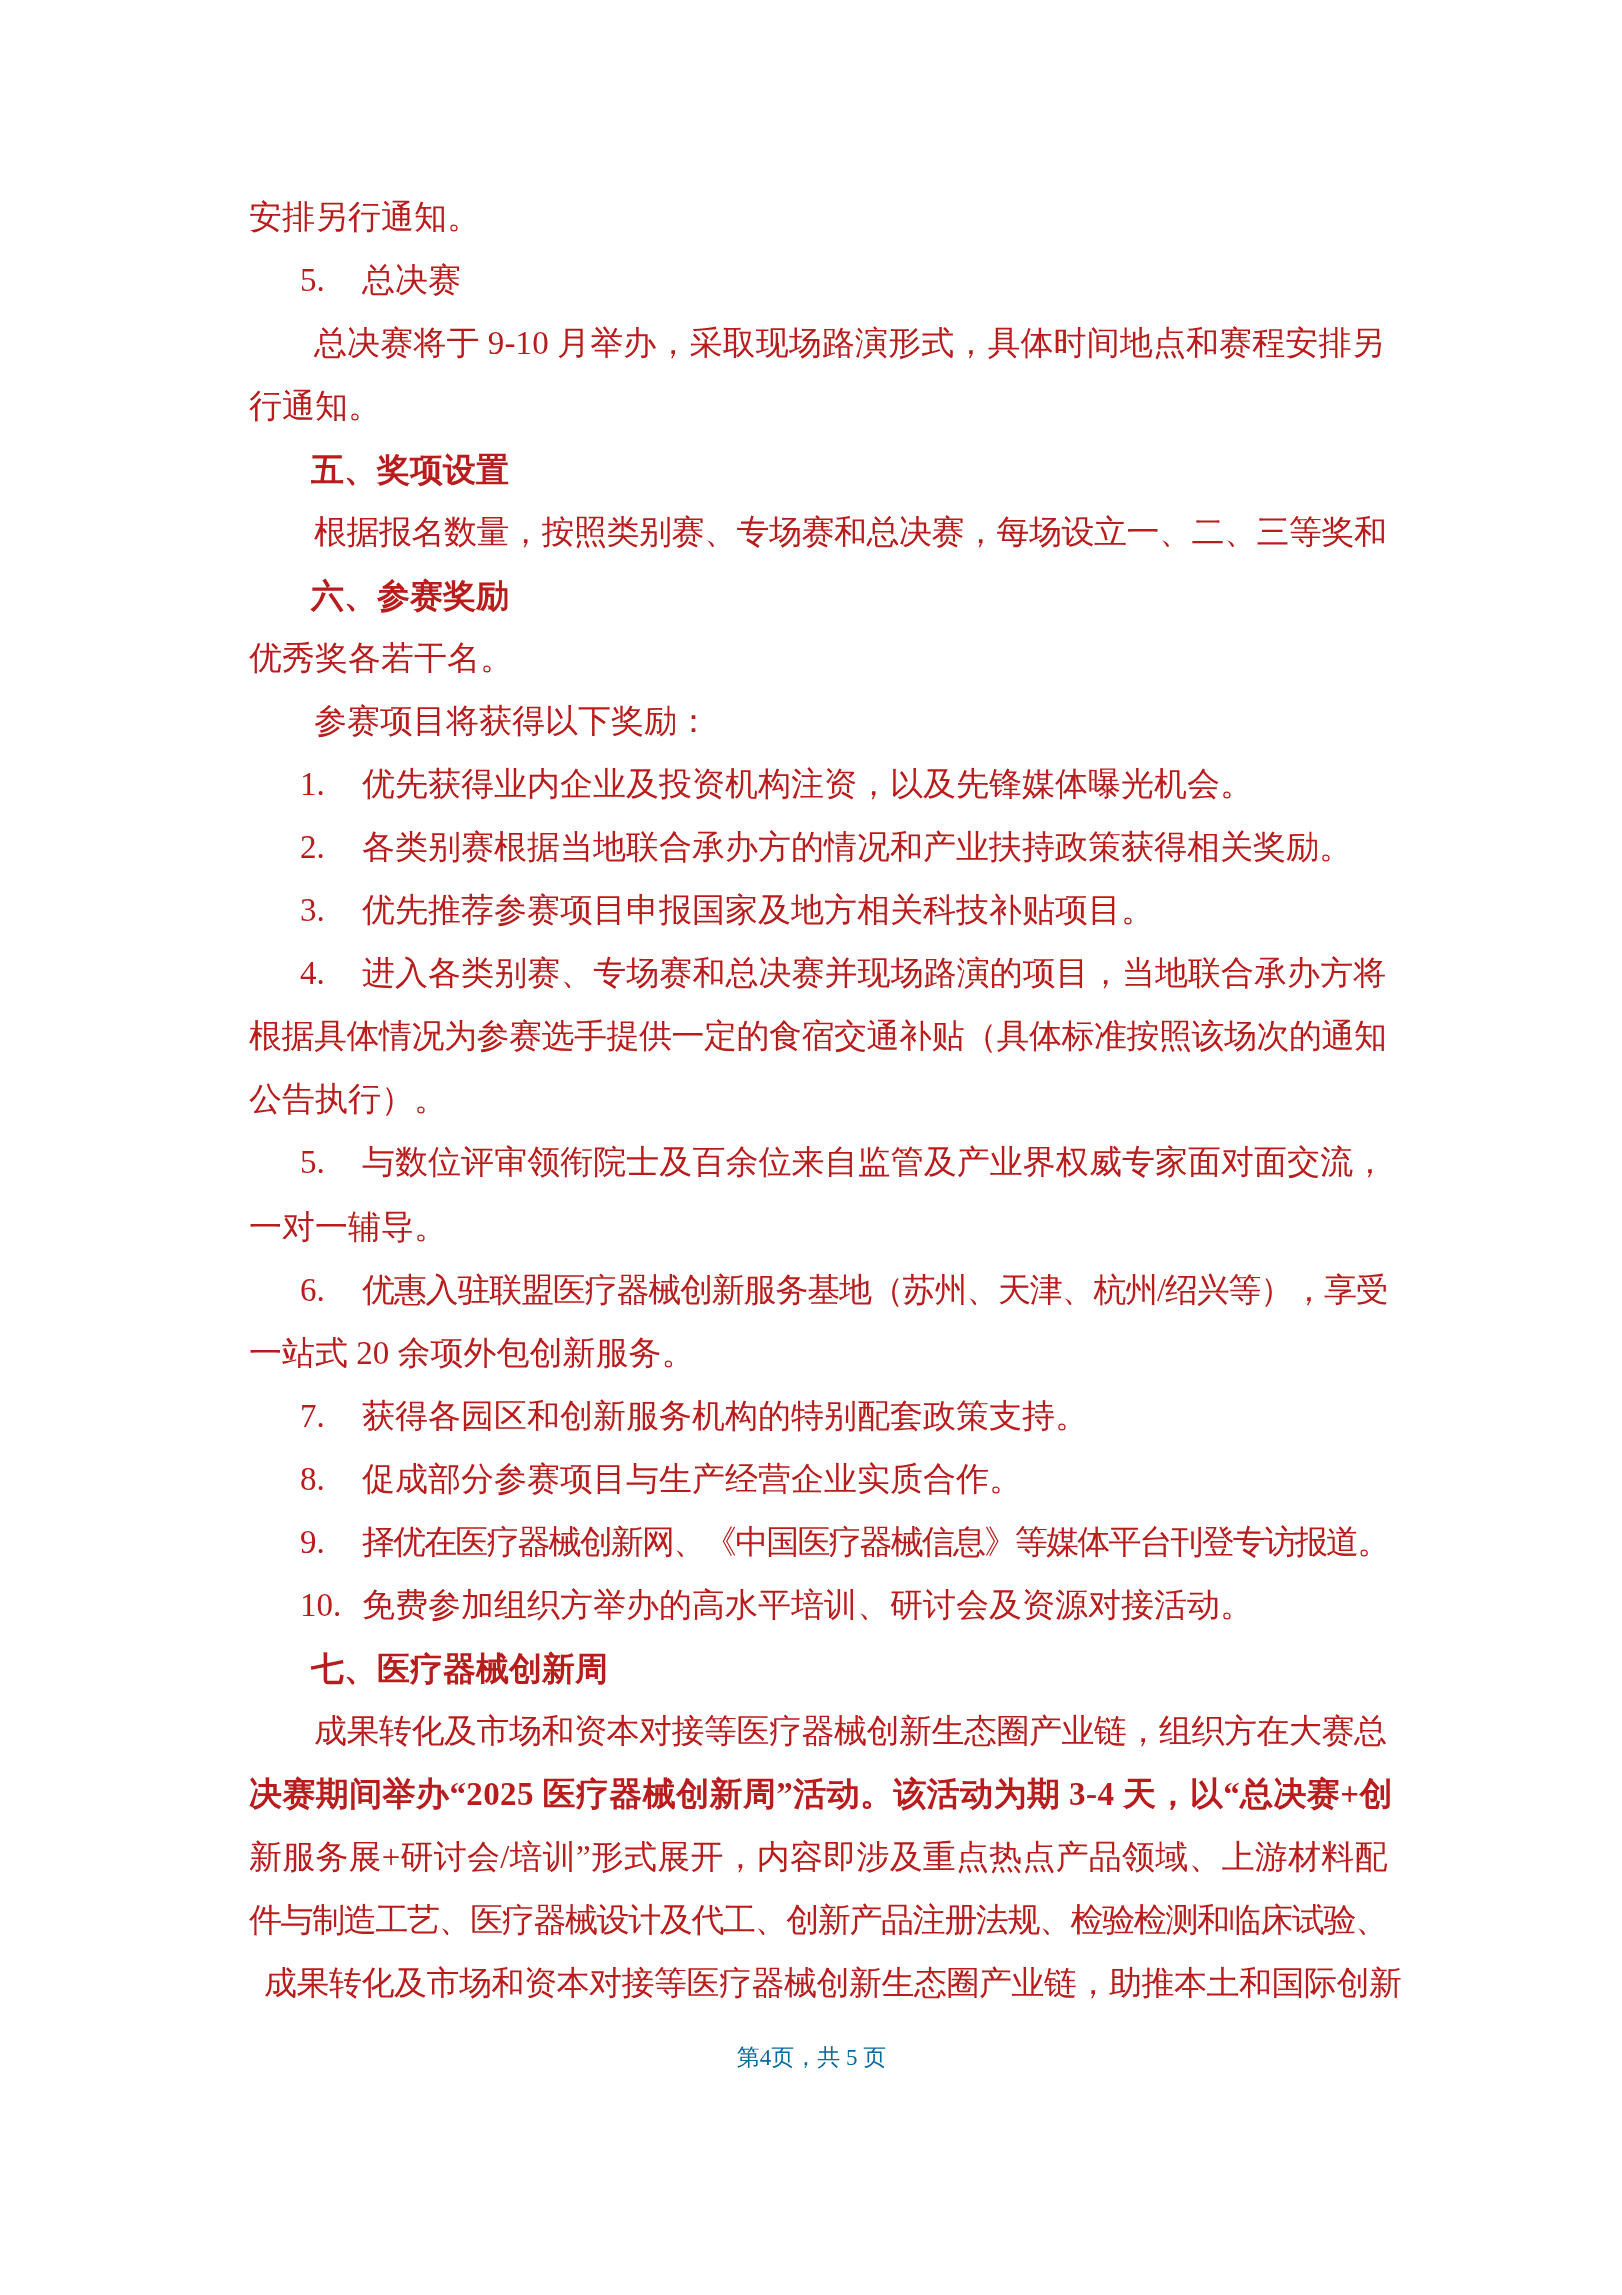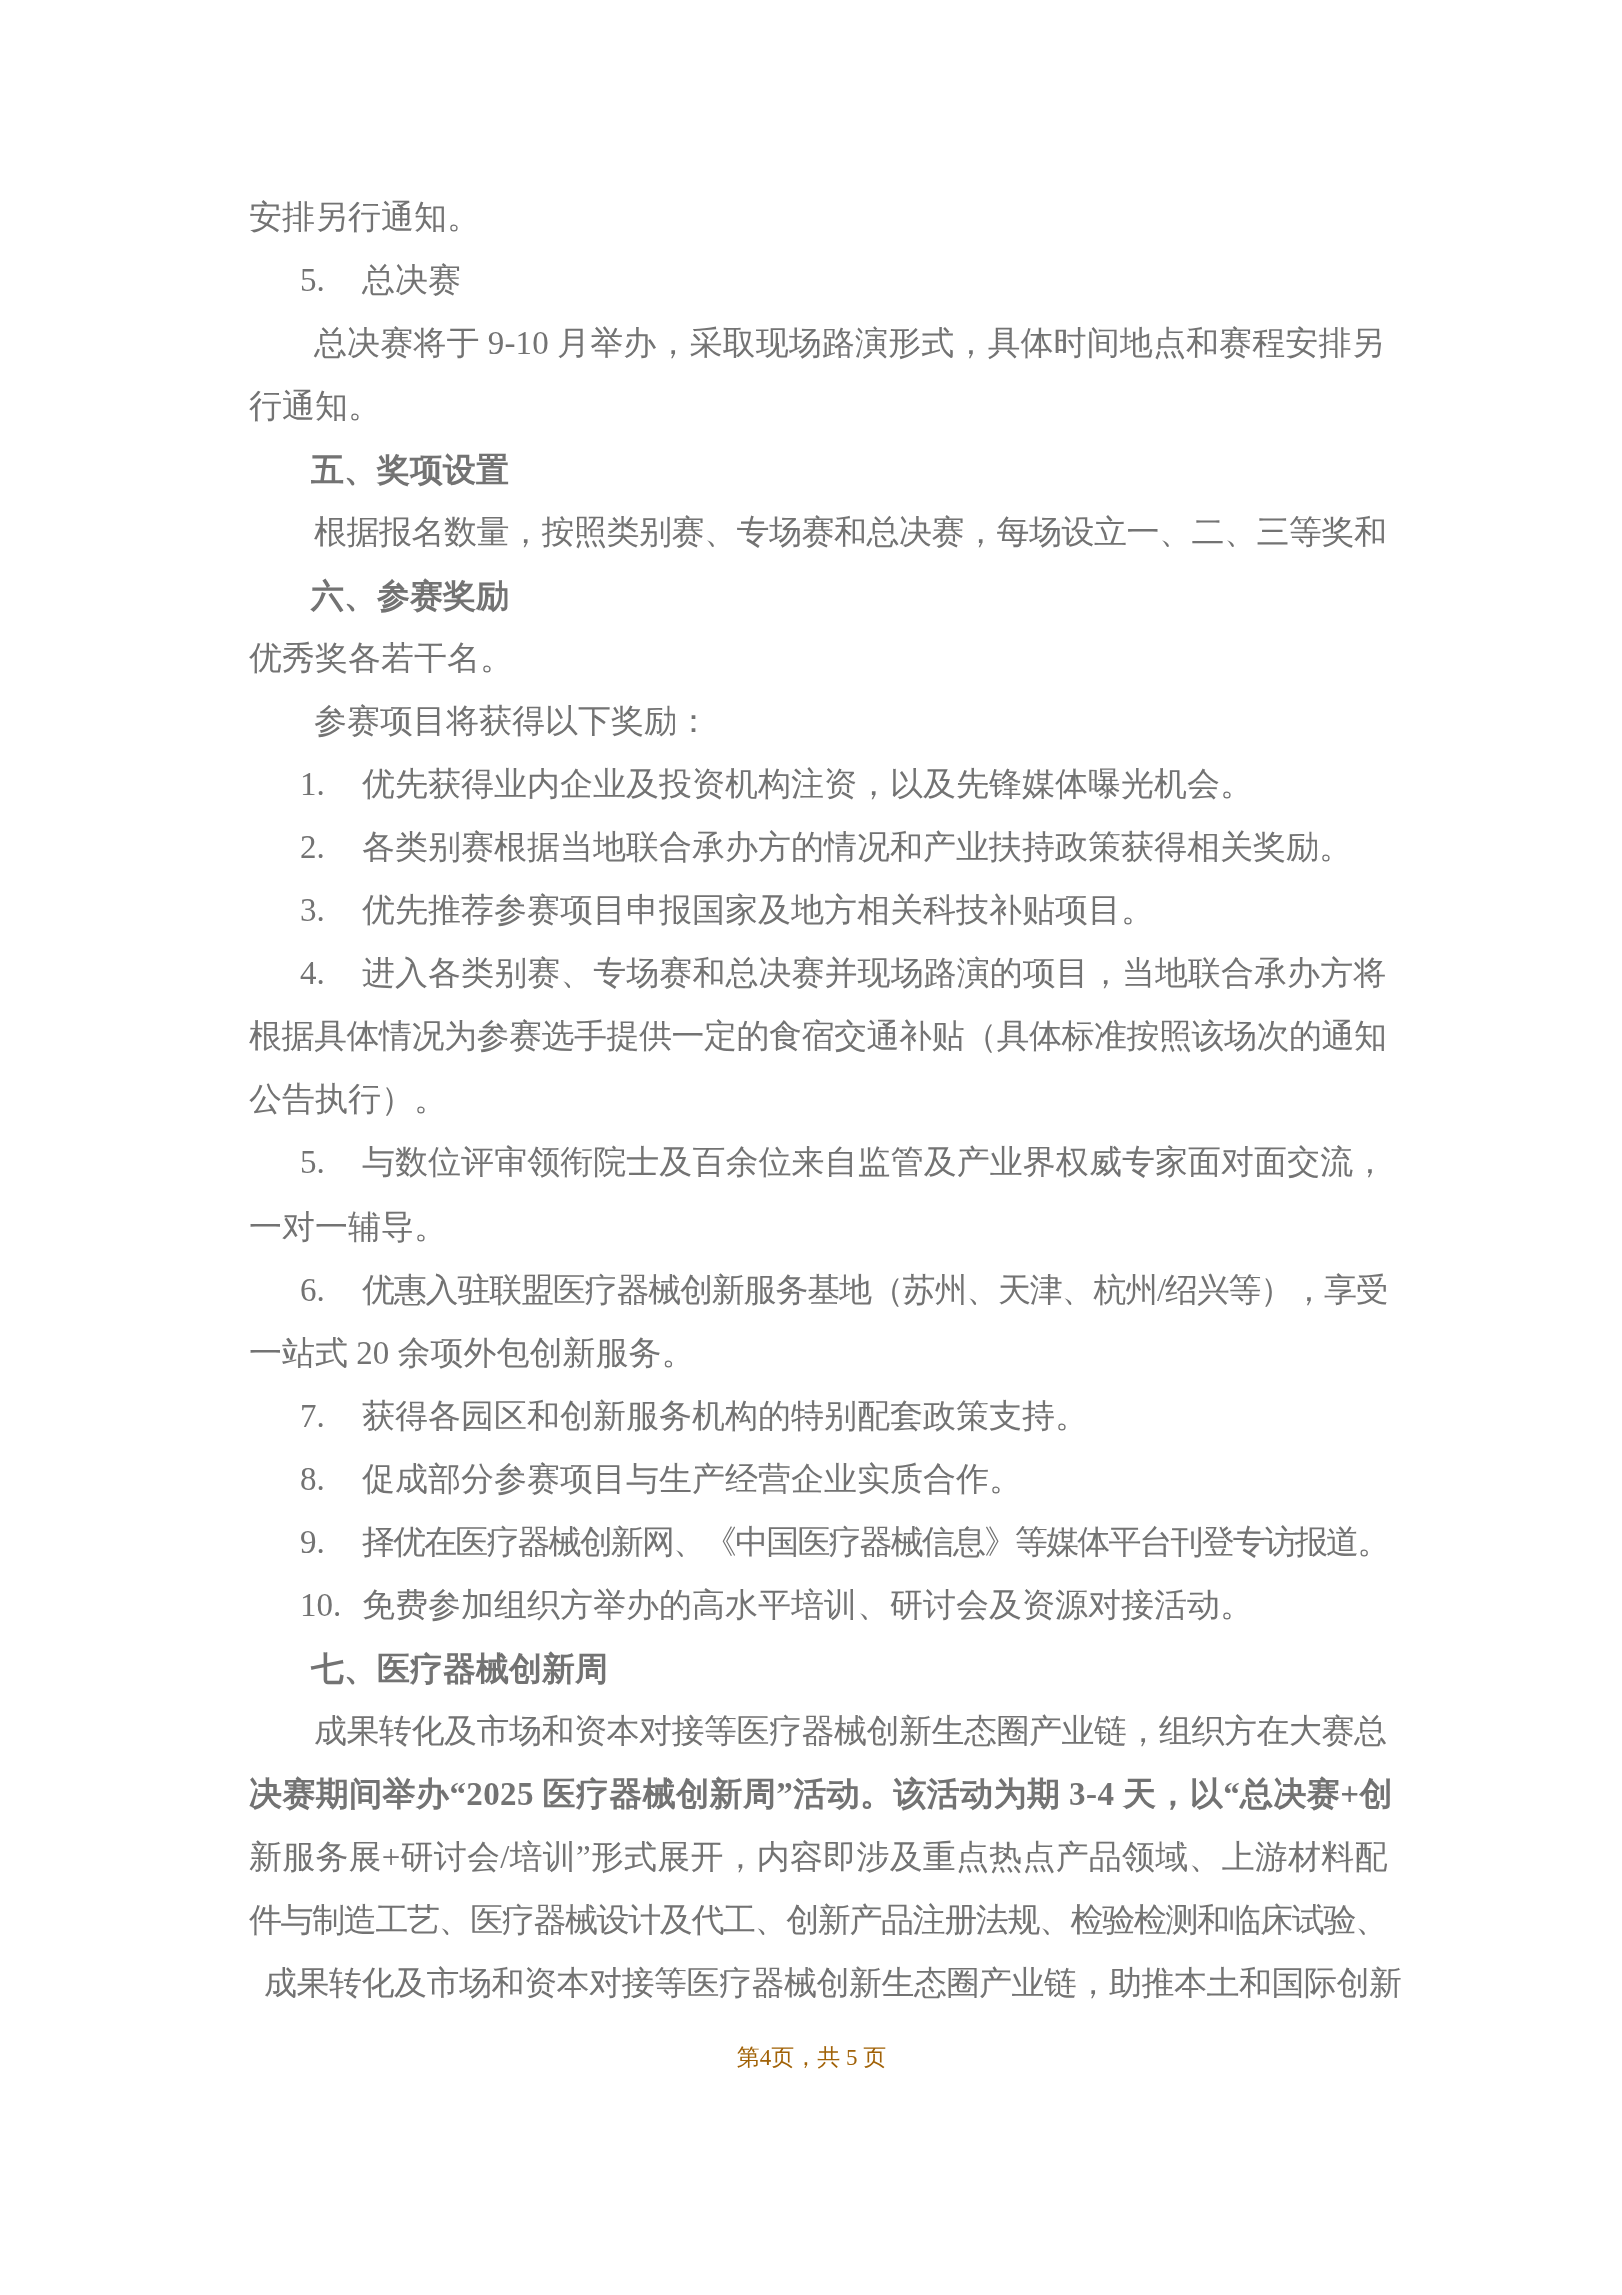--- a/index.html
+++ b/index.html
@@ -18,21 +18,21 @@
   .content {
     position: absolute;
     left: 249px;
     top: 186px;
     width: 1128px;
   }
   .line {
     font-family: "Liberation Serif", "DejaVu Serif", serif;
     font-size: 33px;
     line-height: 63px;
-    color: #737373;
+    color: #b91c1c;
     white-space: nowrap;
   }
   .line.heading {
     font-family: "Liberation Sans", "DejaVu Sans", sans-serif;
     font-weight: bold;
     padding-left: 62px;
   }
   .line.body-indent {
     padding-left: 65px;
   }
@@ -43,21 +43,21 @@
   }
   .footer {
     position: absolute;
     top: 2045px;
     left: 0;
     width: 1623px;
     text-align: center;
     font-family: "Liberation Serif", "DejaVu Serif", serif;
     font-size: 23px;
     line-height: 26px;
-    color: #a16207;
+    color: #0369a1;
   }
 </style>
 </head>
 <body>
 
 <div class="page">
   <div class="content" id="doc-content">
       <div class="line body">
     <span class="txt">安排另行通知。</span>
   </div>

